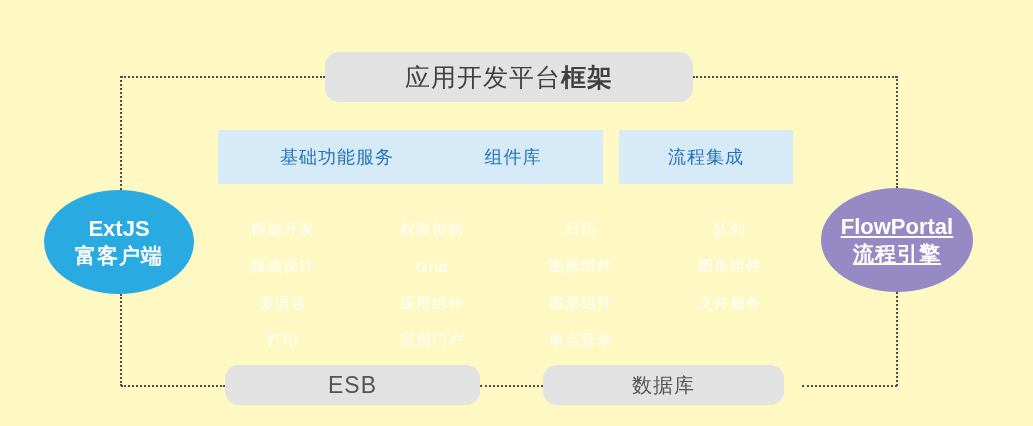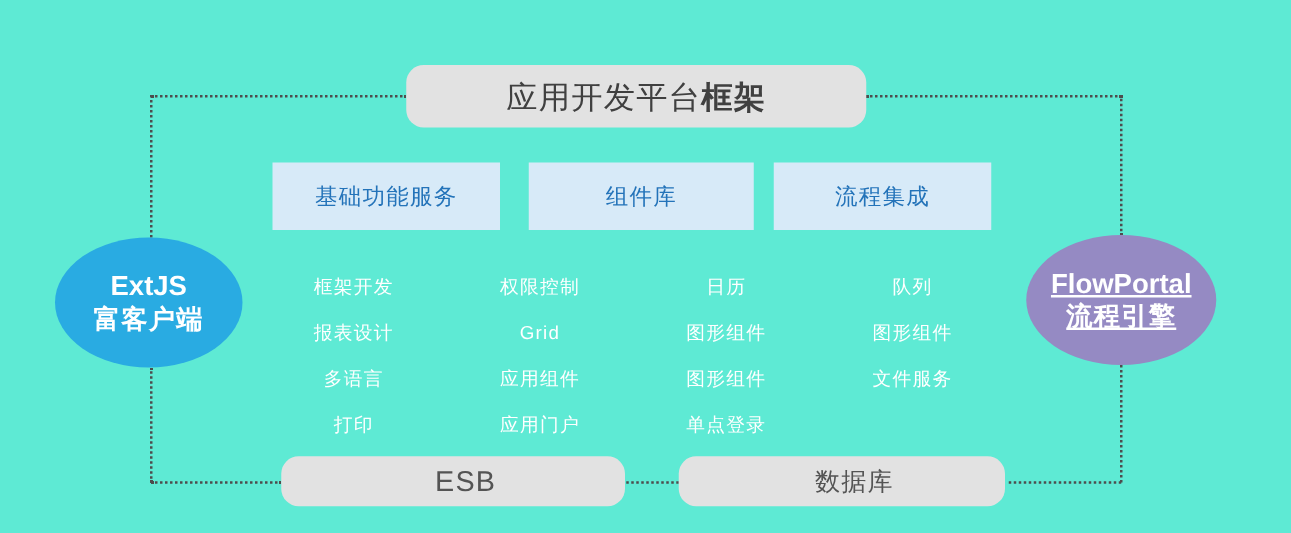--- a/index.html
+++ b/index.html
@@ -5,21 +5,21 @@
   html, body {
     margin: 0;
     padding: 0;
     background: #ffffff;
     font-family: "Liberation Sans", "DejaVu Sans", sans-serif;
   }
   .canvas {
     position: relative;
     width: 1033px;
     height: 426px;
-    background: #5eead4;
+    background: #fef9c3;
     overflow: hidden;
   }
   
   .conn { position: absolute; }
   .conn.h { border-top: 2px dotted #4d4d4d; height: 0; }
   .conn.v { border-left: 2px dotted #4d4d4d; width: 0; }
 
   
   .top-box {
     position: absolute;
@@ -37,21 +37,21 @@
   
   .hdr {
     position: absolute;
     top: 130px; height: 54px;
     background: #d7eaf8;
     color: #2373b9;
     font-size: 18px;
     display: flex; align-items: center; justify-content: center;
     letter-spacing: 1px;
   }
-  .hdr1 { left: 218px; width: 182px; }
+  .hdr1 { left: 218px; width: 182px; padding-left: 28px; }
   .hdr2 { left: 423px; width: 180px; }
   .hdr3 { left: 619px; width: 174px; }
 
   
   .grid {
     position: absolute;
     left: 218px; top: 195px;
     width: 577px; height: 144px;
     display: grid;
     grid-template-columns: repeat(4, 1fr);
@@ -95,21 +95,20 @@
 
   
   .bottom-box {
     position: absolute;
     top: 365px; height: 40px;
     background: #e2e2e2;
     border-radius: 14px;
     display: flex; align-items: center; justify-content: center;
     color: #545454;
     letter-spacing: 1px;
-    padding-left: 20px;
   }
   .bottom-box.esb { left: 225px; width: 255px; font-size: 23px; }
   .bottom-box.db  { left: 543px; width: 241px; font-size: 20px; }
 </style>
 </head>
 <body>
 
 <div class="canvas">
 
   <div class="conn h" style="left:121px; top:76px; width:204px;"></div>

